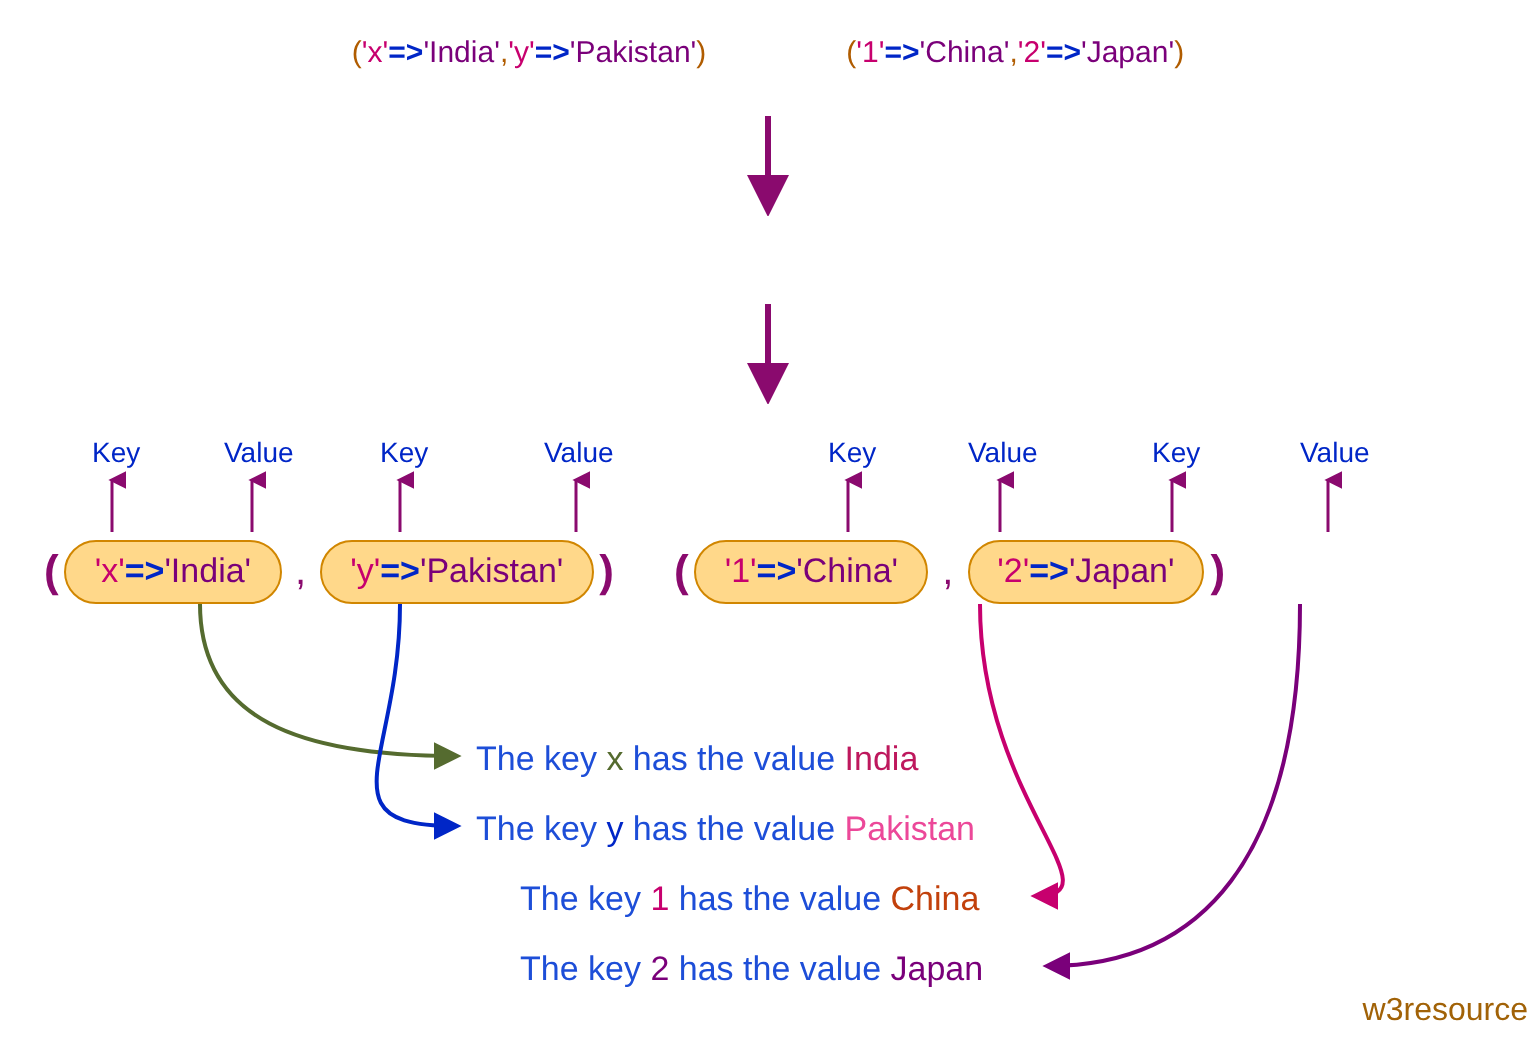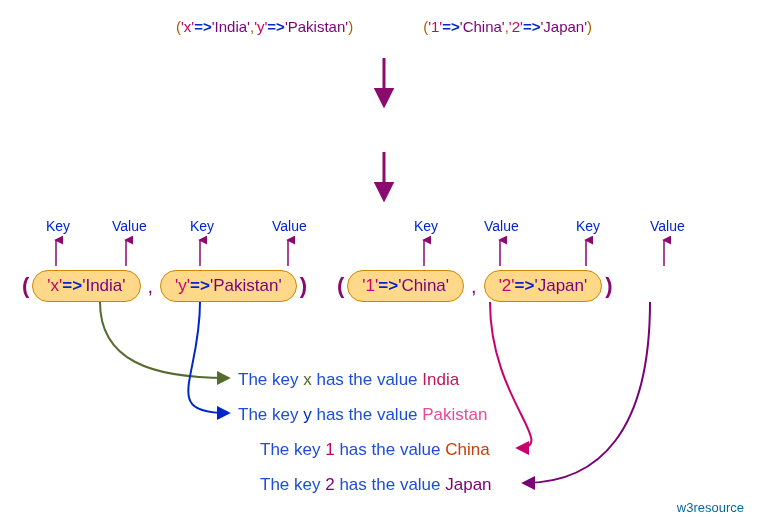--- a/index.html
+++ b/index.html
@@ -103,24 +103,24 @@
   .outline .k2 { color: #0026c7; }
   .outline .k3 { color: #c7006e; }
   .outline .k4 { color: #7a007a; }
   .outline .vIndia { color: #be185d; }
   .outline .vPakistan { color: #ec4899; }
   .outline .vChina { color: #c2410c; }
   .outline .vJapan { color: #7a007a; }
 
   .watermark {
     position: absolute;
-    right: 24px;
+    right: 4px;
     bottom: 6px;
-    font-size: 13px;
-    color: #0369a1;
+    font-size: 16px;
+    color: #a16207;
   }
 
   
   svg.connectors {
     position: absolute;
     top: 0; left: 0;
     width: 768px; height: 521px;
     pointer-events: none;
   }
 </style>

